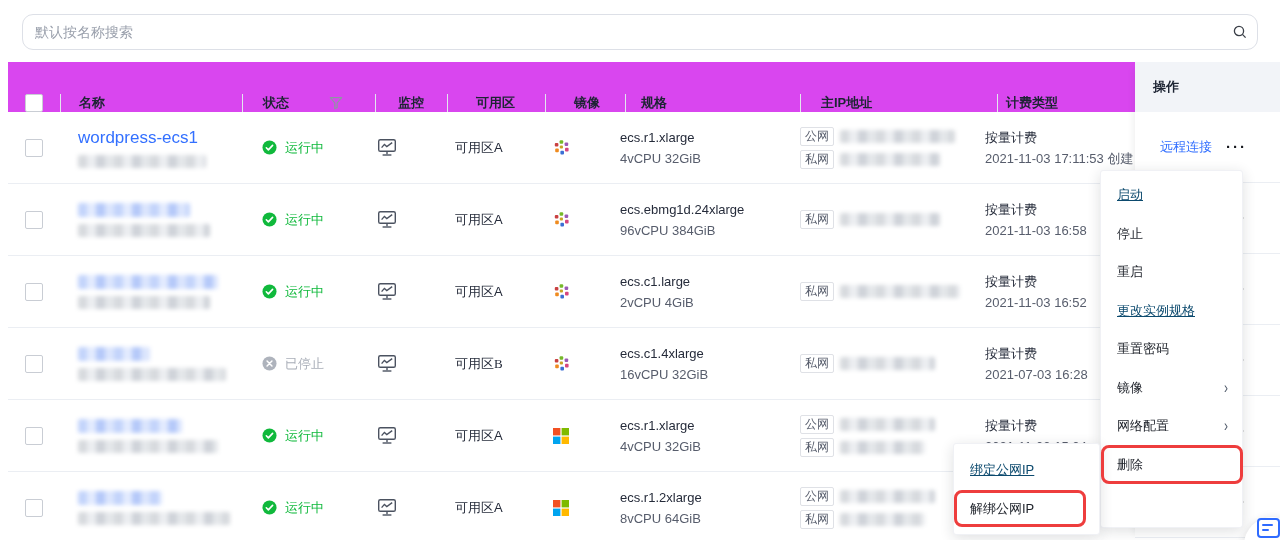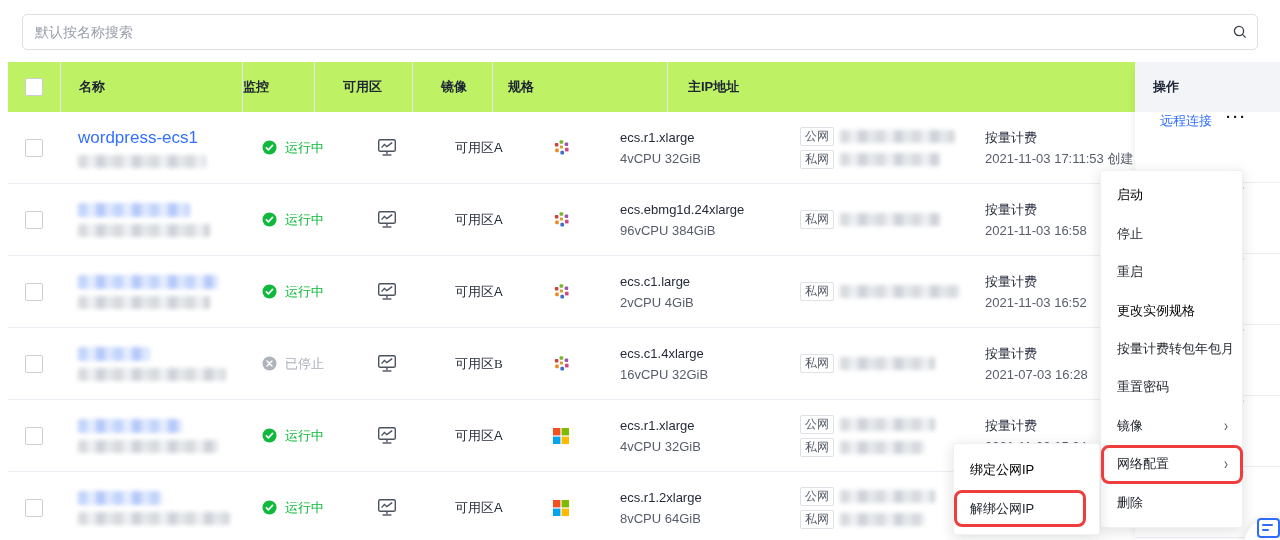--- a/index.html
+++ b/index.html
@@ -4,32 +4,32 @@
 <style>
   html,body{margin:0;padding:0;}
   body{
     width:1280px;height:540px;overflow:hidden;background:#fff;position:relative;
     font-family:"Liberation Sans","DejaVu Sans",sans-serif;color:#252b3a;
     -webkit-font-smoothing:antialiased;
   }
   
   .search-bar{
     position:absolute;left:22px;top:14px;width:1236px;height:36px;
-    border:1px solid #dde0e7;border-radius:5px;background:#fff;
+    border:1px solid #dde0e7;border-radius:11px;background:#fff;
     display:flex;align-items:center;box-sizing:border-box;
   }
   .search-bar input{
     flex:1;border:none;outline:none;font-size:14px;padding:0 12px;
     font-family:inherit;color:#252b3a;background:transparent;
   }
   .search-bar input::placeholder{color:#9aa0ac;}
   .search-icon{width:34px;display:flex;justify-content:center;align-items:center;cursor:pointer;}
   
   .table{position:absolute;left:8px;top:62px;width:1272px;}
-  .thead{display:flex;height:50px;background:#bef264;}
+  .thead{display:flex;height:50px;background:#d946ef;align-items:flex-end;}
   .th{display:flex;align-items:center;box-sizing:border-box;font-size:13px;font-weight:700;color:#1d2433;}
   .th + .th{border-left:1px solid #e2e6ee;}
   .row{display:flex;height:71px;border-bottom:1px solid #ebeef3;background:#fff;}
   .cell{display:flex;align-items:center;box-sizing:border-box;font-size:13px;overflow:hidden;}
   .cell.v{flex-direction:column;align-items:flex-start;justify-content:center;white-space:nowrap;}
   .checkcell{justify-content:center;}
   .checkbox{width:16px;height:16px;border:1px solid #c9cdd4;border-radius:2px;background:#fff;cursor:pointer;}
   .name-link{color:#3370ff;text-decoration:none;font-size:17px;cursor:pointer;}
   .line1{line-height:21px;}
   .line2{line-height:21px;color:#575d6c;text-align:right;}
@@ -43,33 +43,33 @@
   .ip-row{display:flex;align-items:center;gap:6px;height:19px;margin:2px 0;}
   .ip-tag{
     font-size:12px;color:#575d6c;border:1px solid #dfe1e6;border-radius:2px;
     padding:0 4px;line-height:17px;height:17px;background:#fff;white-space:nowrap;
   }
   
   .op-col{position:absolute;left:1135px;top:62px;width:145px;height:478px;background:#fff;
     box-shadow:-7px 0 8px -7px rgba(31,35,41,.10);z-index:2;}
   .op-head{height:50px;background:#f2f4f8;display:flex;align-items:center;padding-left:18px;
     box-sizing:border-box;font-size:13px;font-weight:700;color:#1d2433;}
-  .op-row{height:71px;border-bottom:1px solid #ebeef3;display:flex;
+  .op-row{height:71px;border-bottom:1px solid #ebeef3;display:flex;align-items:center;
     padding-left:25px;box-sizing:border-box;gap:14px;}
   .op-link{color:#3370ff;font-size:13px;cursor:pointer;white-space:nowrap;}
   .op-more{color:#16181d;font-size:15px;font-weight:700;letter-spacing:2px;cursor:pointer;line-height:10px;}
   
   .menu{
     position:absolute;left:1100px;top:170px;width:143px;height:358px;background:#fff;z-index:3;
     border:1px solid #f0f1f5;border-radius:3px;box-shadow:0 3px 14px rgba(31,35,41,.14);
     box-sizing:border-box;padding:5px 0;display:flex;flex-direction:column;
   }
   .menu-item{height:38.5px;display:flex;align-items:center;justify-content:space-between;
     padding:0 14px 0 16px;font-size:13px;color:#1d2129;cursor:pointer;white-space:nowrap;}
-  .menu-item.disabled{color:#000000;cursor:default;}
+  .menu-item.disabled{color:#0c4a6e;cursor:default;text-decoration:underline;}
   .menu-chevron{color:#4e5969;font-size:12px;transform:scaleY(1.3);}
   
   .submenu{
     position:absolute;left:953px;top:443px;width:147px;height:92px;background:#fff;z-index:4;
     border:1px solid #f0f1f5;border-radius:3px;box-shadow:0 3px 14px rgba(31,35,41,.14);
     box-sizing:border-box;padding:6px 0;display:flex;flex-direction:column;
   }
   .submenu .menu-item{height:40px;}
   
   .red-box{position:absolute;border:3px solid #ee3d3d;border-radius:8px;z-index:6;pointer-events:none;}
@@ -98,34 +98,45 @@
 </div>
 
 <div class="table">
   <div class="thead">
       <div class="th checkcell" style="width: 52px;">
         <span class="checkbox"></span>
       </div>
       <div class="th" style="width: 182px; padding-left: 18px;">
         <span>名称</span>
       </div>
-      <div class="th" style="width: 72px; ">
+      <div class="th" style="width: 113px; padding-left: 20px; justify-content: space-between; padding-right: 12px;">
+        <span>状态</span>
+        <span style="display: flex;">
+          <svg width="14" height="14" viewBox="0 0 14 14" fill="none" stroke="#8f95a3" stroke-width="1.2">
+            <path d="M1.3 1.6h11.4L8.2 6.9v4.5l-2.4 1.3V6.9L1.3 1.6z" stroke-linejoin="round"></path>
+          </svg>
+        </span>
+      </div>
+      <div class="th" style="width: 72px; padding-left: 22px; margin-left: 20px;">
         <span>监控</span>
       </div>
       <div class="th" style="width: 98px; padding-left: 28px;">
         <span>可用区</span>
       </div>
       <div class="th" style="width: 80px; padding-left: 28px;">
         <span>镜像</span>
       </div>
       <div class="th" style="width: 175px; padding-left: 15px;">
         <span>规格</span>
       </div>
       <div class="th" style="width: 197px; padding-left: 20px;">
         <span>主IP地址</span>
+      </div>
+      <div class="th" style="width: 158px; padding-left: 8px;">
+        <span>计费类型</span>
       </div>
     </div>
   <div>
       <div class="row">
         <div class="cell checkcell" style="width: 52px;">
           <span class="checkbox"></span>
         </div>
         <div class="cell v" style="width: 182px; padding-left: 18px;">
           <a class="name-link">wordpress-ecs1</a>
           <span class="mosaic gray" style="width: 128px; margin-top: 7px;"></span>
@@ -528,23 +539,20 @@
     <div class="menu-item">
       <span>停止</span>
     </div>
     <div class="menu-item">
       <span>重启</span>
     </div>
     <div class="menu-item disabled">
       <span>更改实例规格</span>
     </div>
     <div class="menu-item">
-      <span>按量计费转包年包月</span>
-    </div>
-    <div class="menu-item">
       <span>重置密码</span>
     </div>
     <div class="menu-item">
       <span>镜像</span>
       <span class="menu-chevron">›</span>
     </div>
     <div class="menu-item">
       <span>网络配置</span>
       <span class="menu-chevron">›</span>
     </div>

